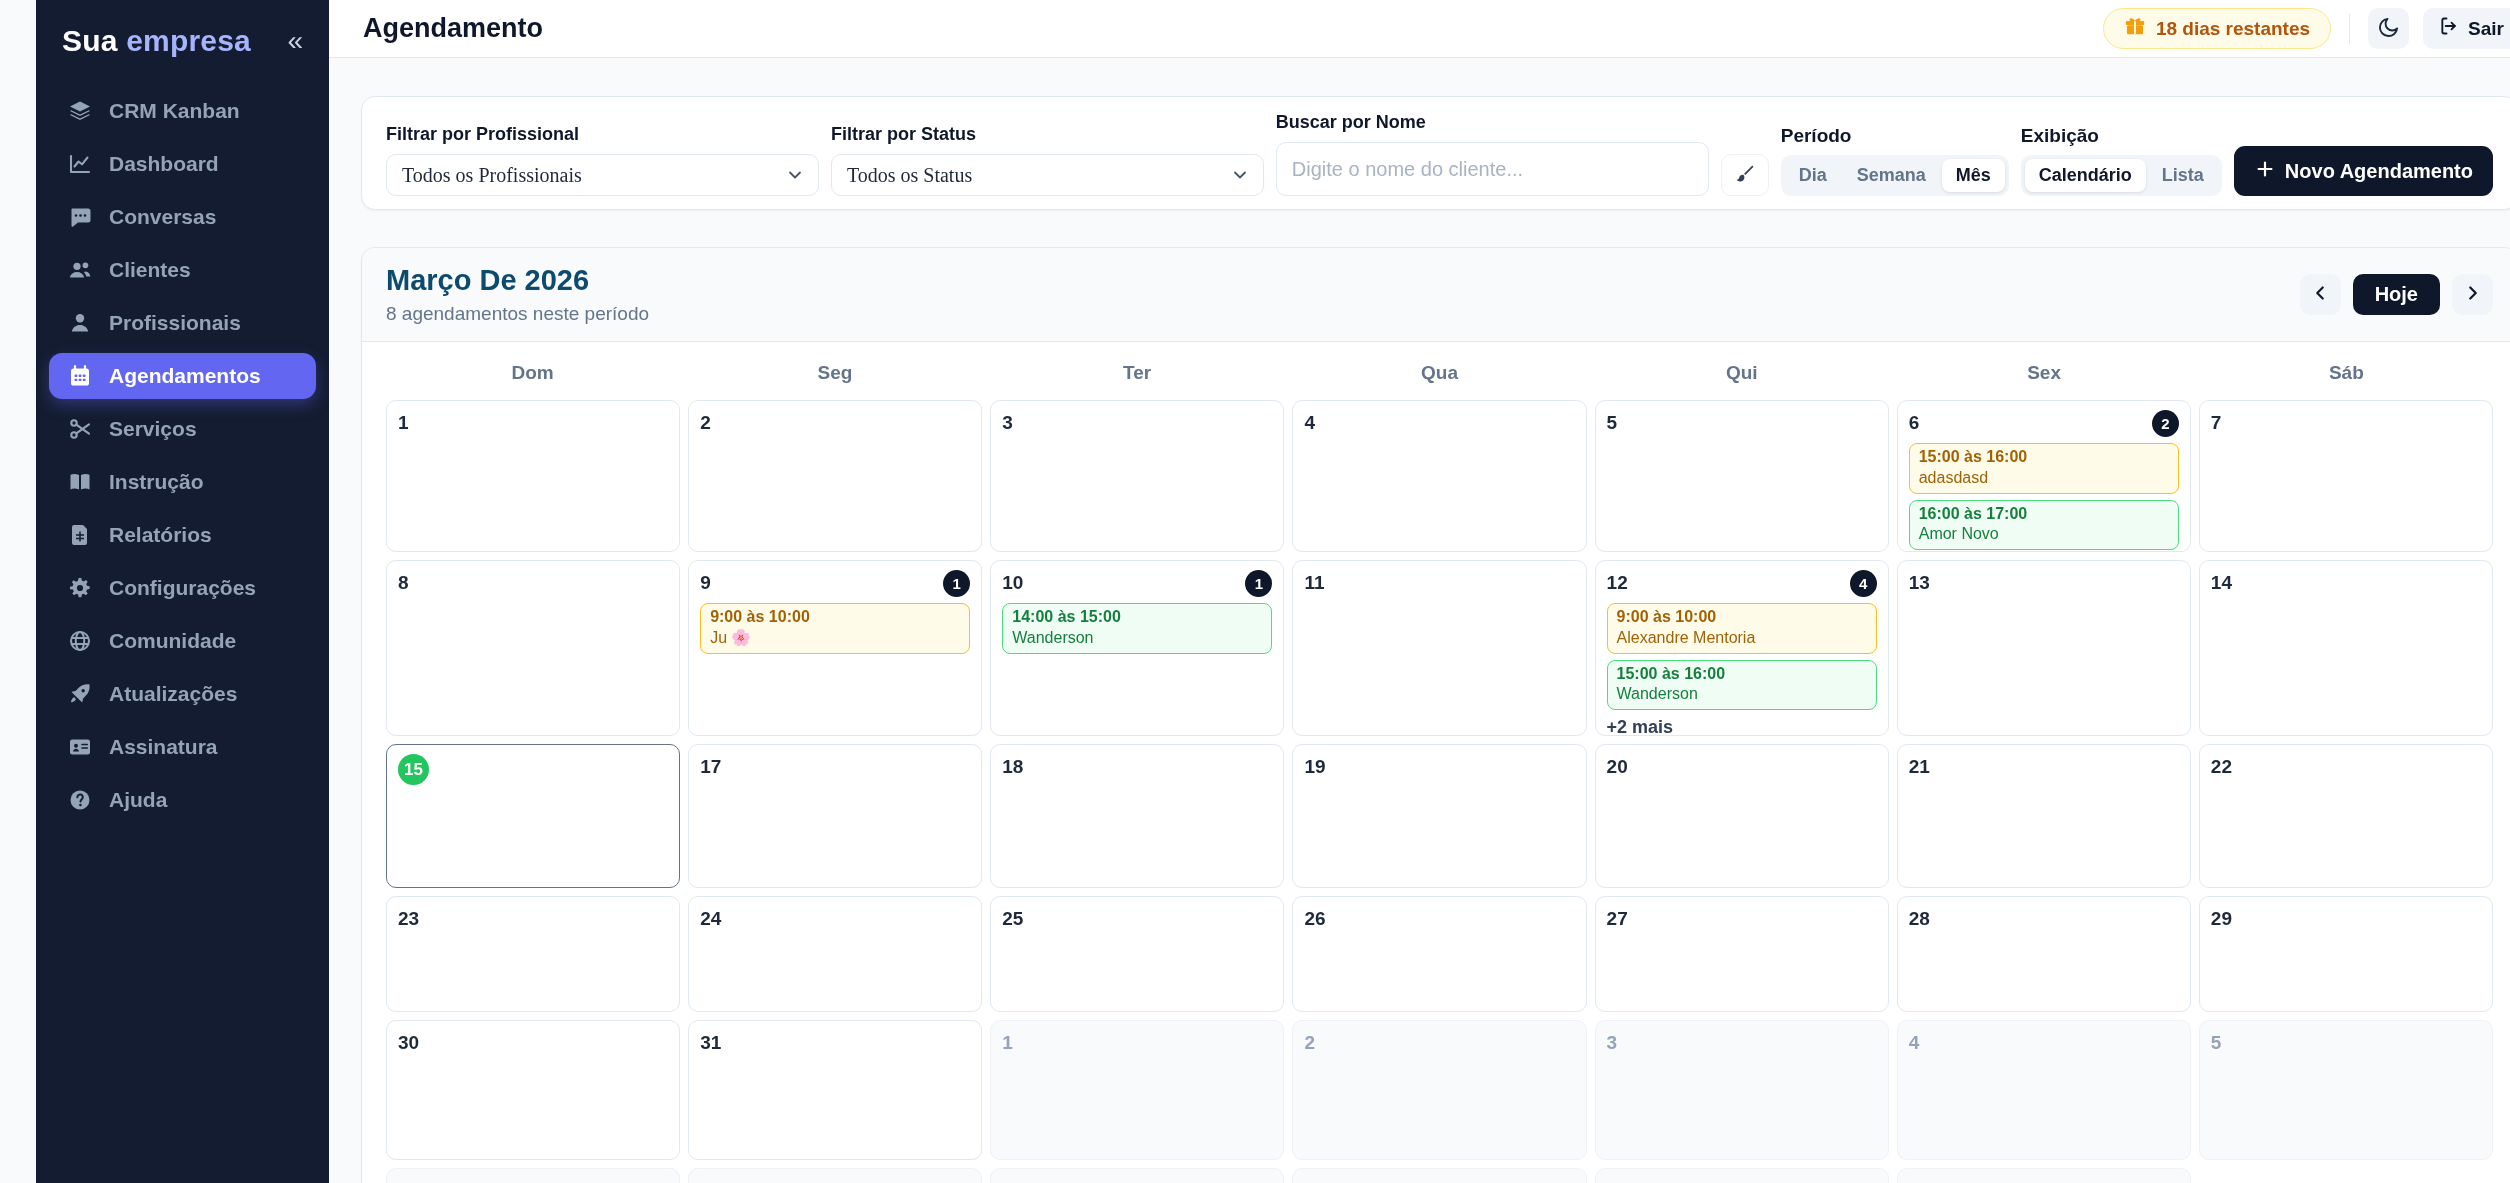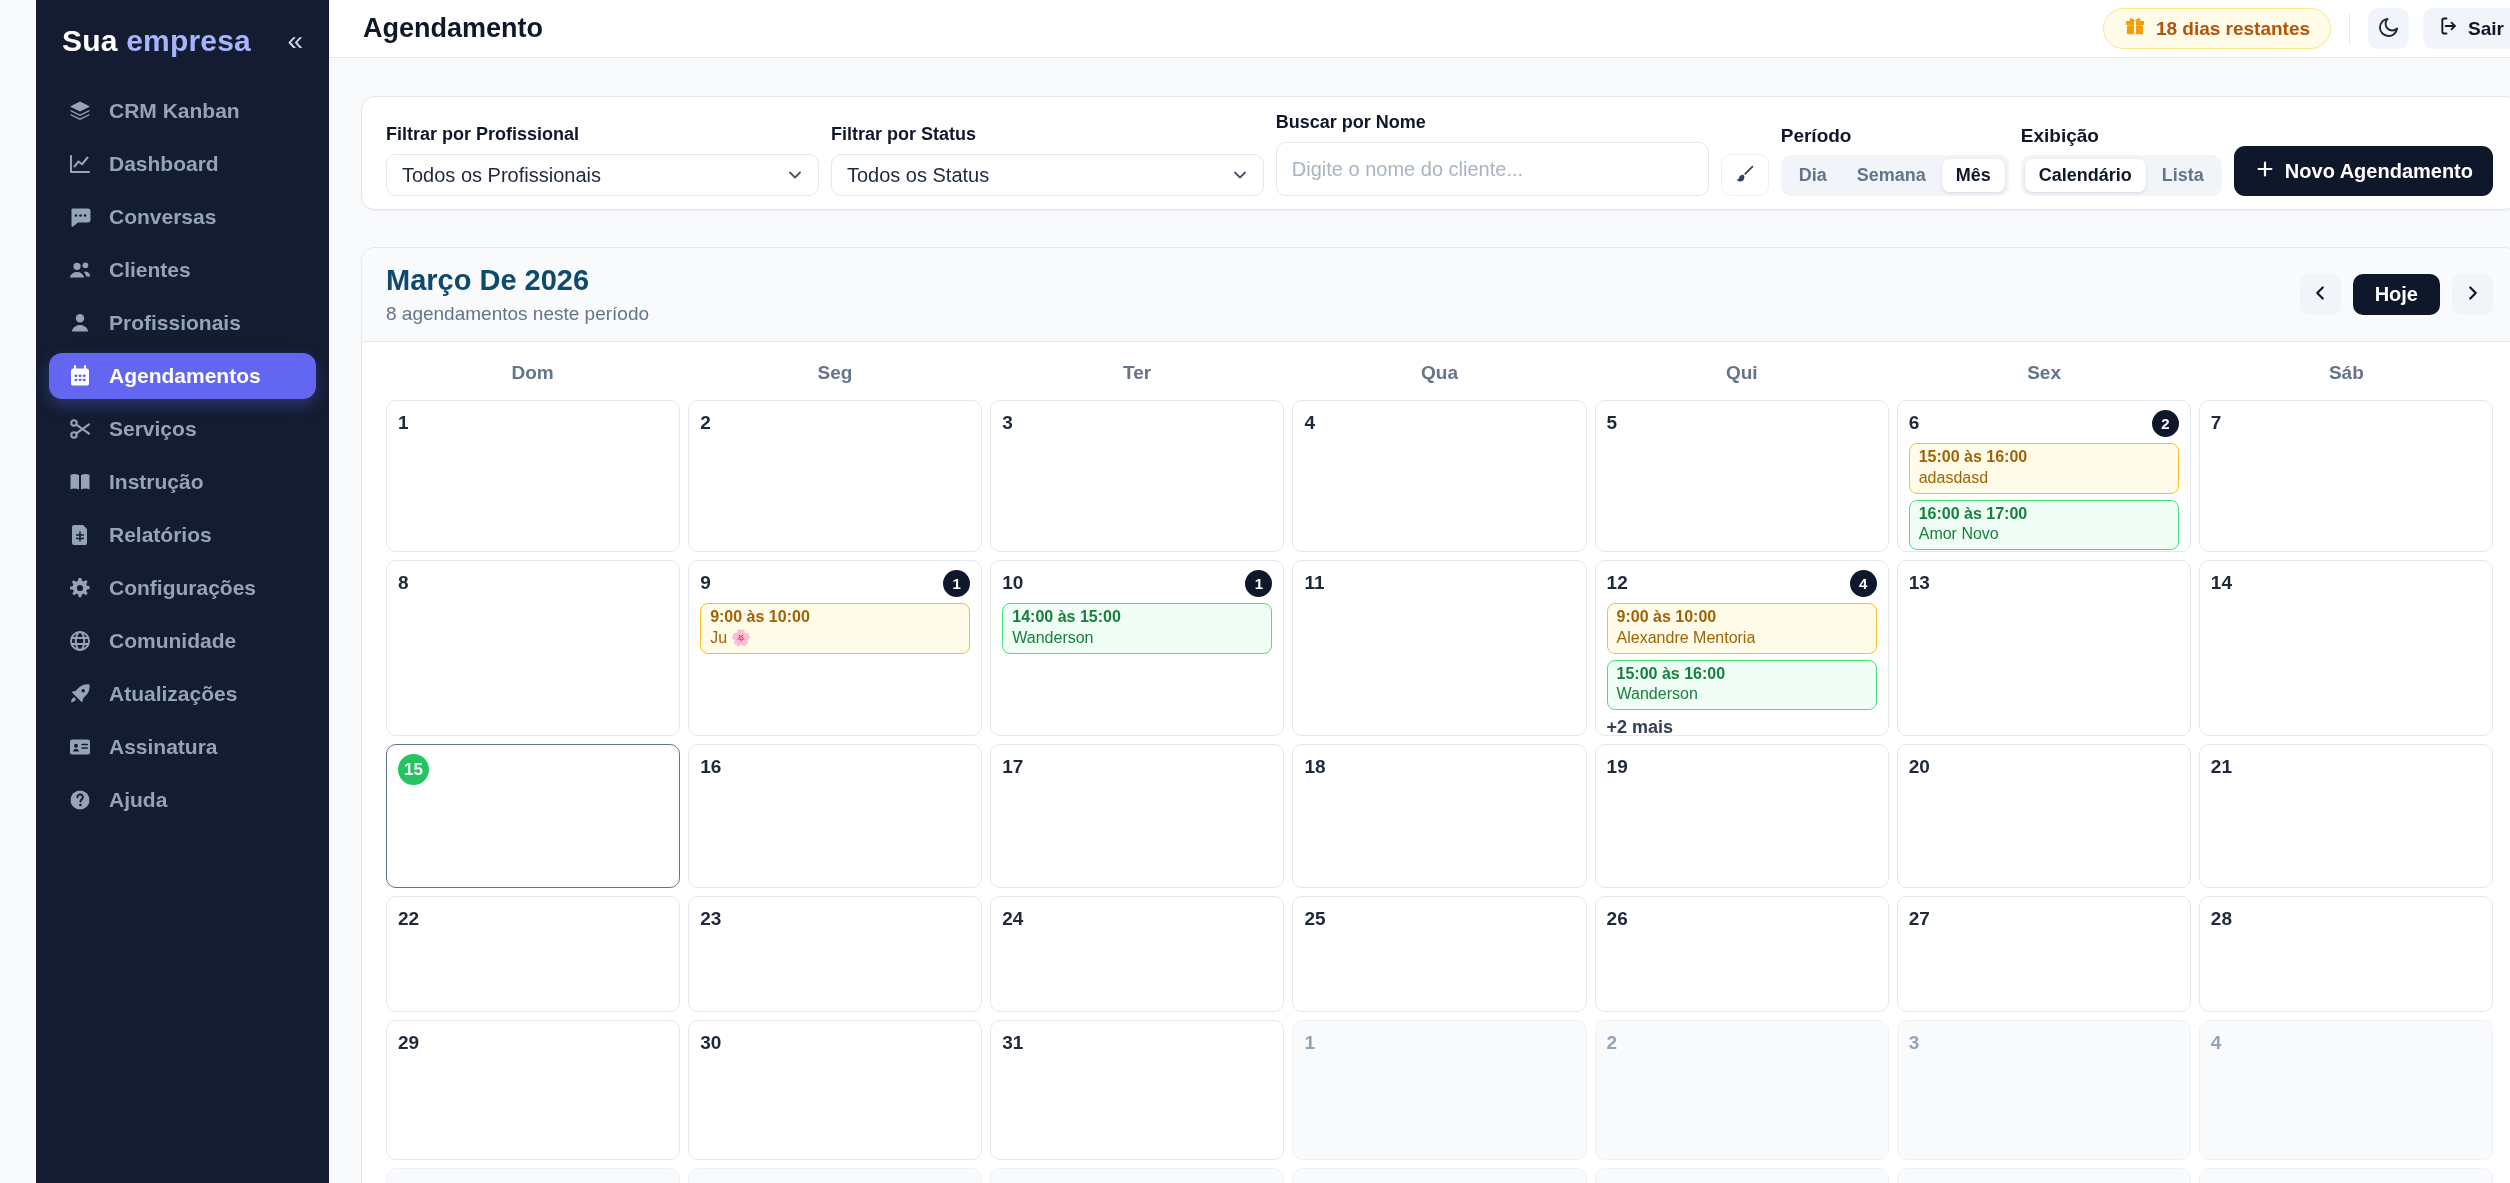--- a/index.html
+++ b/index.html
@@ -39,21 +39,21 @@
 
   
   .filters-card { background: #fff; border: 1px solid #e2e8f0; border-radius: 14px;
     box-shadow: 0 1px 2px rgba(15,23,42,.05); padding: 15px 24px 13px 24px;
     display: flex; align-items: flex-end; gap: 12px; }
   .field { flex: 1; min-width: 0; }
   .field-label { font-size: 18px; font-weight: bold; color: #0f172a; margin-bottom: 9px; display: block; }
   .select-wrap { position: relative; }
   select { width: 100%; height: 42px; border: 1px solid #e2e8f0; border-radius: 10px;
     background: #fff; font-size: 20px; color: #1e293b; padding: 0 44px 0 15px;
-    appearance: none; -webkit-appearance: none; font-family: Liberation Sans, sans-serif; }
+    appearance: none; -webkit-appearance: none; font-family: Liberation Serif, serif; }
   .select-chev { position: absolute; right: 14px; top: 50%; transform: translateY(-50%); pointer-events: none; display: flex; }
   input[type=text] { width: 100%; height: 54px; border: 1px solid #e2e8f0; border-radius: 10px;
     font-size: 20px; color: #1e293b; padding: 0 15px; font-family: inherit; background: #fff; }
   input[type=text]::placeholder { color: #a8b3c4; }
   .brush-btn { width: 48px; height: 42px; flex: none; border: 1px solid #edf1f6; border-radius: 10px;
     background: #fff; display: flex; align-items: center; justify-content: center; cursor: pointer; }
   .seg-group { flex: none; }
   .seg-label { font-size: 19px; font-weight: bold; color: #0f172a; margin-bottom: 8px; display: block; }
   .segmented { display: flex; background: #f1f5f9; border-radius: 10px; padding: 4px; gap: 2px; }
   .seg-btn { border: none; background: transparent; border-radius: 8px; padding: 6px 14px;
@@ -482,25 +482,20 @@
                 <span class="daynum">14</span>
               </div>
             </div>
             <div class="cell today">
               <div class="cell-top">
                 <span class="today-circ">15</span>
               </div>
             </div>
             <div class="cell">
               <div class="cell-top">
-                <span class="daynum">16</span>
-              </div>
-            </div>
-            <div class="cell">
-              <div class="cell-top">
                 <span class="daynum">17</span>
               </div>
             </div>
             <div class="cell">
               <div class="cell-top">
                 <span class="daynum">18</span>
               </div>
             </div>
             <div class="cell">
               <div class="cell-top">

